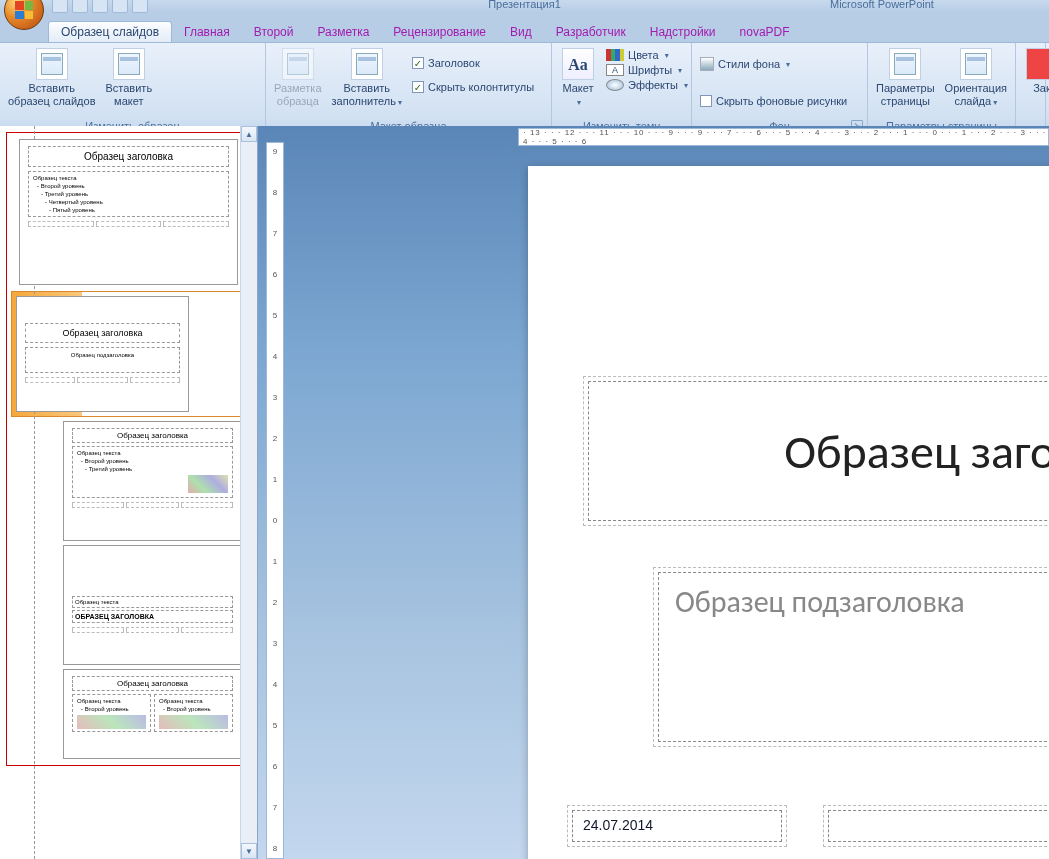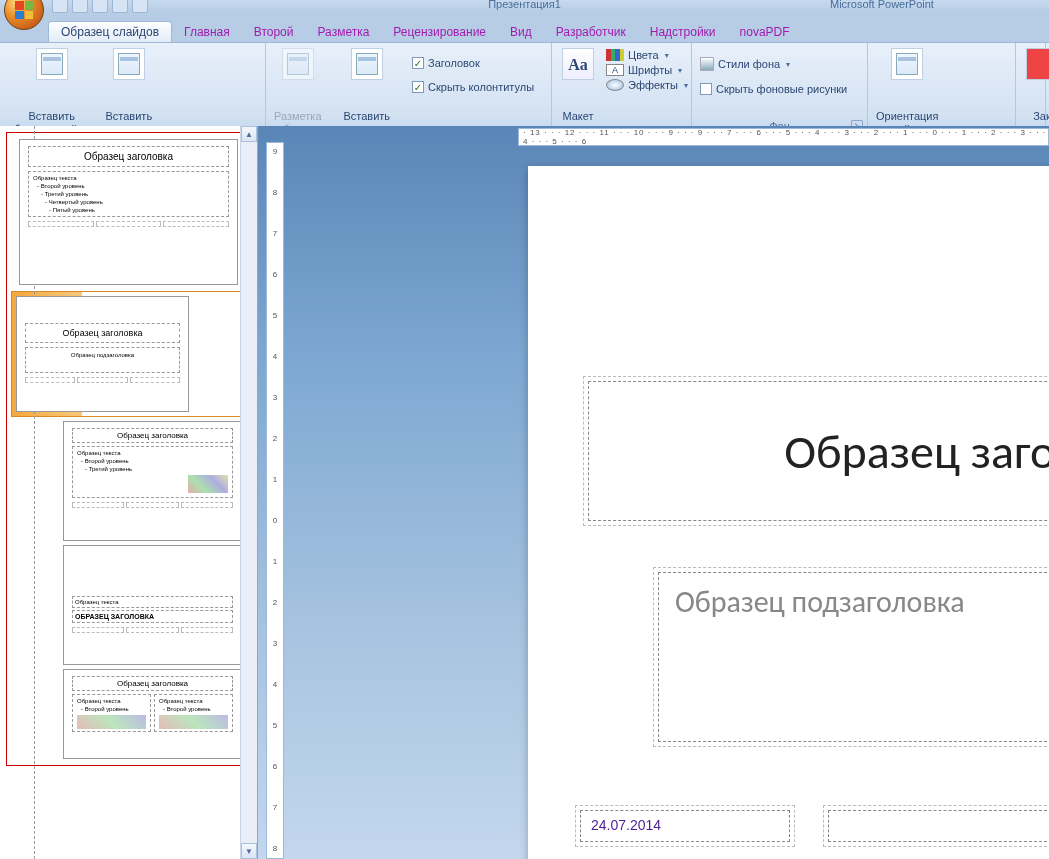--- a/index.html
+++ b/index.html
@@ -25,21 +25,21 @@
   .tabs { display:flex; height:22px; margin-left:48px; align-items:flex-end; position:relative; top:8px;}
   .tab { padding: 3px 12px 3px 12px; color:#a21caf; font-size:12px; cursor:pointer; border-top-left-radius:3px; border-top-right-radius:3px;}
   .tab.active { background: linear-gradient(#fcfdff,#e3ecf7); border:1px solid #9db9d9; border-bottom:none; color:#2b4772;}
   
   
   .ribbon { height:94px; background: linear-gradient(#e8f0fa,#d2e1f2 80%, #c3d7ee); border-top:1px solid #9db9d9; border-bottom:1px solid #8aa7c9; display:flex; margin-top:8px;}
   .group { border-right:1px solid #b3c8e0; display:flex; flex-direction:column; justify-content:space-between; padding:3px 4px 0 4px;}
   .group-body { display:flex; flex:1; align-items:flex-start; gap:2px;}
   .group-title { text-align:center; font-size:11px; color:#4a6e9c; padding:2px 0 3px 0; position:relative;}
   .group-title .launcher { position:absolute; right:0; bottom:3px; width:12px; height:12px; border:1px solid #8aa7c9; border-radius:1px; font-size:8px; line-height:10px; text-align:center; color:#4a6e9c;}
-  .big-btn { display:flex; flex-direction:column; align-items:center; justify-content:flex-start; padding:2px 4px; text-align:center; font-size:11px; color:#2b4772; min-width:44px; line-height:13px;gap:28px;}
+  .big-btn { display:flex; flex-direction:column; align-items:center; justify-content:flex-start; padding:2px 4px; text-align:center; font-size:11px; color:#2b4772; min-width:44px; line-height:13px;}
   .big-btn .ico { width:32px; height:32px; margin-bottom:2px; background:#fff; border:1px solid #c0d0e4; position:relative;}
   .big-btn.disabled { color:#9aa7b8; }
   .big-btn.disabled .ico { opacity:0.5; }
   .small-row { display:flex; align-items:center; gap:4px; padding:1px 4px; font-size:11px; color:#2b4772;}
   .small-row.disabled { color:#9aa7b8; }
   .small-row .sico { width:14px; height:14px; border:1px solid #aab; background:#eef;}
   .chk { width:12px; height:12px; border:1px solid #7f98b8; background:#fff; display:inline-flex; align-items:center; justify-content:center; font-size:10px; color:#2f6b2a;}
   .dd { font-size:8px; color:#4a6e9c; margin-left:2px;}
   .col { display:flex; flex-direction:column; gap:1px;}
   .theme-swatch { width:18px; height:12px; display:inline-block;}
@@ -71,21 +71,21 @@
   .ruler-h { position:absolute; left:260px; top:2px; right:0; height:18px; background:#fff; border:1px solid #9db9d9; font-size:8px; color:#555; display:flex; align-items:center; overflow:hidden; padding-left:4px; letter-spacing:1px;}
   .ruler-v .tick, .ruler-h .tick { font-size:8px; color:#555;}
   .ruler-v { display:flex; flex-direction:column; align-items:center; padding-top:4px; gap:32px;}
   
   .slide-canvas { position:absolute; left:270px; top:40px; width:900px; height:700px; background:#fff; box-shadow:0 2px 8px rgba(0,0,0,0.25);}
   .ph { position:absolute; border:1px dashed #888; outline:1px dashed #bbb; outline-offset:4px;}
   .ph-title { left:60px; top:215px; width:780px; height:140px; display:flex; align-items:center; justify-content:center;}
   .ph-title span { font-size:48px; color:#222; font-family:Calibri, sans-serif;}
   .ph-sub { left:130px; top:406px; width:760px; height:170px; padding:10px 16px;}
   .ph-sub span { font-size:30px; color:#888; font-family:Calibri, sans-serif;}
-  .ph-date { left:52px; bottom:24px; width:210px; height:32px; padding:6px 10px; font-size:14px; color:#4c1d95;}
+  .ph-date { left:44px; bottom:24px; width:210px; height:32px; padding:6px 10px; font-size:14px; color:#0f172a;}
   .ph-footer { left:300px; bottom:24px; width:430px; height:32px; padding:6px 10px; font-size:14px; color:#888; text-align:right;}
   
   .ico-slide::before{content:""; position:absolute; inset:4px; border:1px solid #8ab; background:linear-gradient(#eef6ff,#dbe9f8);}
   .ico-slide::after{content:""; position:absolute; left:6px; right:6px; top:8px; height:4px; background:#a7c3e0;}
 </style>
 </head>
 <body>
 
 <div class="titlebar">
   <span class="title-text">Презентация1</span>
@@ -188,37 +188,42 @@
             <span>Эффекты</span>
             <span class="dd">▾</span>
           </div>
       </div>
     </div>
     <div class="group-title">Изменить тему</div>
   </div>
 
   <div class="group" style="width:176px">
     <div class="group-body">
-      <div class="col" style="padding-top:10px;gap:10px">
+      <div class="col" style="padding-top:10px;gap:22px">
         <div class="small-row">
             <span class="sico" style="background:linear-gradient(#fff,#8ab)"></span>
             <span>Стили фона</span>
             <span class="dd">▾</span>
           </div>
         <div class="small-row">
             <span class="chk"></span>
             <span>Скрыть фоновые рисунки</span>
           </div>
       </div>
     </div>
     <div class="group-title"><span>Фон</span><span class="launcher">↘</span></div>
   </div>
 
   <div class="group" style="width:148px">
     <div class="group-body">
+      <div class="big-btn">
+        <div class="ico ico-slide"></div>
+        <span style="white-space:pre-line">Параметры
+страницы</span>
+      </div>
       <div class="big-btn">
         <div class="ico ico-slide"></div>
         <span><span style="white-space:pre-line">Ориентация
 слайда</span><span class="dd">▾</span></span>
       </div>
     </div>
     <div class="group-title">Параметры страницы</div>
   </div>
 
   <div class="group" style="width:30px">

